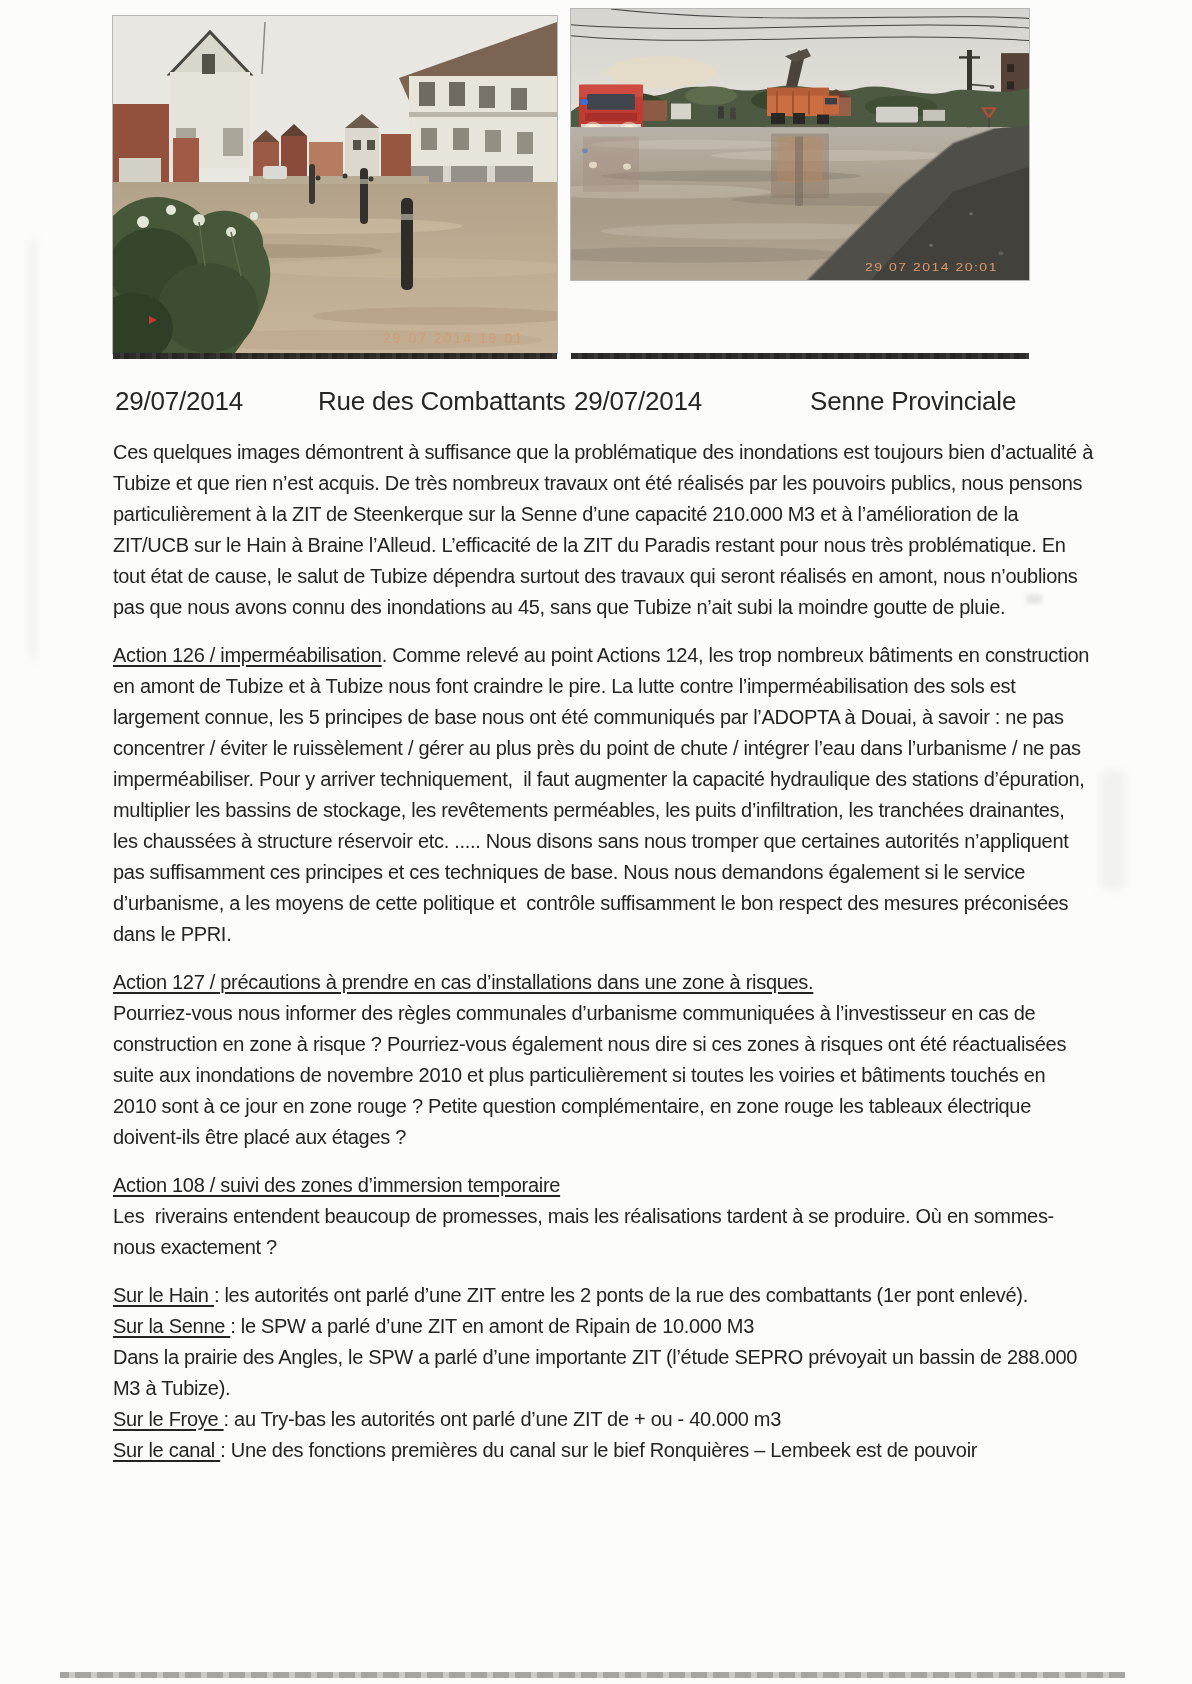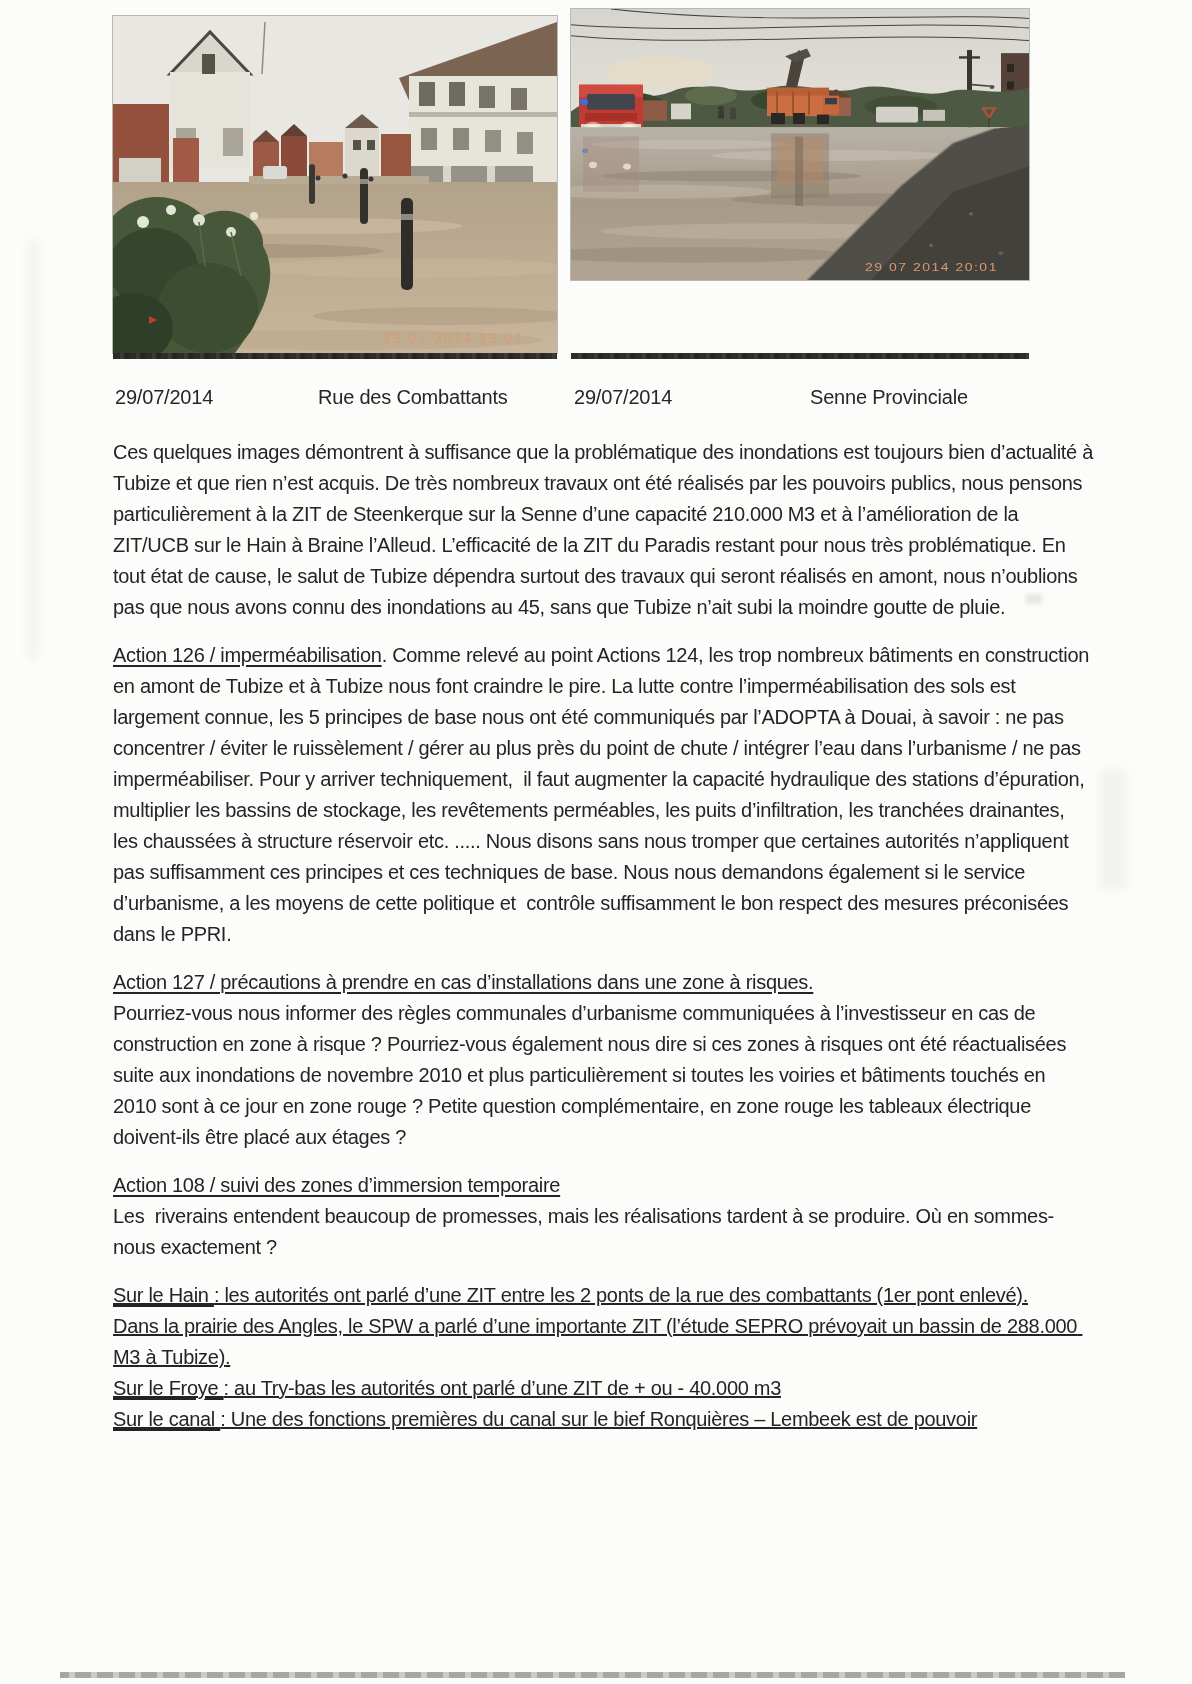--- a/index.html
+++ b/index.html
@@ -9,29 +9,29 @@
     font-family:"Liberation Sans","DejaVu Sans",sans-serif;color:#232323;
   }
   .photo{position:absolute;box-shadow:0 0 0 1px rgba(60,58,54,.35);overflow:hidden;}
   .photo svg{display:block;width:100%;height:100%;}
   .photo-left{left:113px;top:16px;width:444px;height:337px;}
   .photo-right{left:571px;top:9px;width:458px;height:271px;}
   .scan-line{position:absolute;top:353px;height:6px;
     background:repeating-linear-gradient(90deg,#2d2c29 0 7px,#3c3a36 7px 11px,#262522 11px 16px);}
   .scan-line.l{left:113px;width:444px;}
   .scan-line.r{left:571px;width:458px;}
-  .caption{position:absolute;top:386px;font-size:20px;letter-spacing:-0.2px;color:#262626;white-space:nowrap;}
+  .caption{position:absolute;top:386px;font-size:26px;letter-spacing:-0.2px;color:#262626;white-space:nowrap;}
   .body{
     position:absolute;left:113px;top:437px;width:980px;
     font-size:20px;line-height:31px;letter-spacing:-0.3px;color:#242424;
   }
   .body p{margin:0 0 17px;white-space:pre-wrap;}
   .u{text-decoration:underline;text-underline-offset:3px;text-decoration-thickness:1.5px;}
   .blk{display:block;}
-  .zit-block{margin-top:10px;text-decoration:underline;}
+  .zit-block{margin-top:10px;}
   .zit-block p{margin:0;}
   .artifact{position:absolute;pointer-events:none;}
   .smudge1{left:28px;top:240px;width:10px;height:420px;background:rgba(120,118,112,.07);filter:blur(4px);}
   .smudge2{left:1100px;top:770px;width:26px;height:120px;background:rgba(120,118,112,.08);filter:blur(5px);}
   .smudge3{left:1026px;top:594px;width:16px;height:10px;background:rgba(100,98,92,.14);filter:blur(2px);}
   .bottom-strip{left:60px;top:1672px;width:1065px;height:6px;
     background:repeating-linear-gradient(90deg,rgba(95,94,90,.55) 0 9px,rgba(130,128,122,.4) 9px 15px,rgba(80,79,75,.5) 15px 22px);
     filter:blur(.5px);}
 </style>
 </head>
@@ -228,20 +228,21 @@
     <p><span>Ces quelques images démontrent à suffisance que la problématique des inondations est toujours bien d’actualité à Tubize et que rien n’est acquis. De très nombreux travaux ont été réalisés par les pouvoirs publics, nous pensons particulièrement à la ZIT de Steenkerque sur la Senne d’une capacité 210.000 M3 et à l’amélioration de la ZIT/UCB sur le Hain à Braine l’Alleud. L’efficacité de la ZIT du Paradis restant pour nous très problématique. En tout état de cause, le salut de Tubize dépendra surtout des travaux qui seront réalisés en amont, nous n’oublions pas que nous avons connu des inondations au 45, sans que Tubize n’ait subi la moindre goutte de pluie.</span></p>
 
     <p><span class="u">Action 126 / imperméabilisation</span><span>. Comme relevé au point Actions 124, les trop nombreux bâtiments en construction en amont de Tubize et à Tubize nous font craindre le pire. La lutte contre l’imperméabilisation des sols est largement connue, les 5 principes de base nous ont été communiqués par l’ADOPTA à Douai, à savoir : ne pas concentrer / éviter le ruissèlement / gérer au plus près du point de chute / intégrer l’eau dans l’urbanisme / ne pas imperméabiliser. Pour y arriver techniquement,  il faut augmenter la capacité hydraulique des stations d’épuration, multiplier les bassins de stockage, les revêtements perméables, les puits d’infiltration, les tranchées drainantes, les chaussées à structure réservoir etc. ..... Nous disons sans nous tromper que certaines autorités n’appliquent pas suffisamment ces principes et ces techniques de base. Nous nous demandons également si le service d’urbanisme, a les moyens de cette politique et  contrôle suffisamment le bon respect des mesures préconisées dans le PPRI.</span></p>
 
     <p><span class="u blk">Action 127 / précautions à prendre en cas d’installations dans une zone à risques.</span><span>Pourriez-vous nous informer des règles communales d’urbanisme communiquées à l’investisseur en cas de construction en zone à risque ? Pourriez-vous également nous dire si ces zones à risques ont été réactualisées suite aux inondations de novembre 2010 et plus particulièrement si toutes les voiries et bâtiments touchés en 2010 sont à ce jour en zone rouge ? Petite question complémentaire, en zone rouge les tableaux électrique doivent-ils être placé aux étages ?</span></p>
 
     <p><span class="u blk">Action 108 / suivi des zones d’immersion temporaire</span><span>Les  riverains entendent beaucoup de promesses, mais les réalisations tardent à se produire. Où en sommes-nous exactement ?</span></p>
 
     <div class="zit-block">
       <p><span class="u">Sur le Hain </span><span>: les autorités ont parlé d’une ZIT entre les 2 ponts de la rue des combattants (1er pont enlevé).</span></p>
+      <p><span class="u">Sur la Senne </span><span>: le SPW a parlé d’une ZIT en amont de Ripain de 10.000 M3</span></p>
       <p><span></span><span>Dans la prairie des Angles, le SPW a parlé d’une importante ZIT (l’étude SEPRO prévoyait un bassin de 288.000 M3 à Tubize).</span></p>
       <p><span class="u">Sur le Froye </span><span>: au Try-bas les autorités ont parlé d’une ZIT de + ou - 40.000 m3</span></p>
       <p><span class="u">Sur le canal </span><span>: Une des fonctions premières du canal sur le bief Ronquières – Lembeek est de pouvoir</span></p>
     </div>
   </div>
 
   <div class="artifact smudge1"></div>
   <div class="artifact smudge2"></div>
   <div class="artifact smudge3"></div>
   <div class="artifact bottom-strip"></div>

